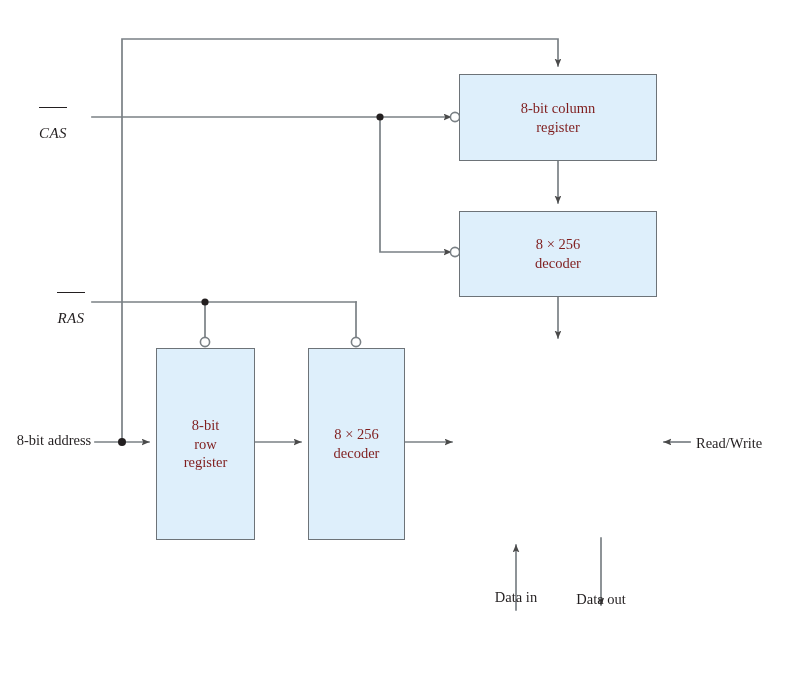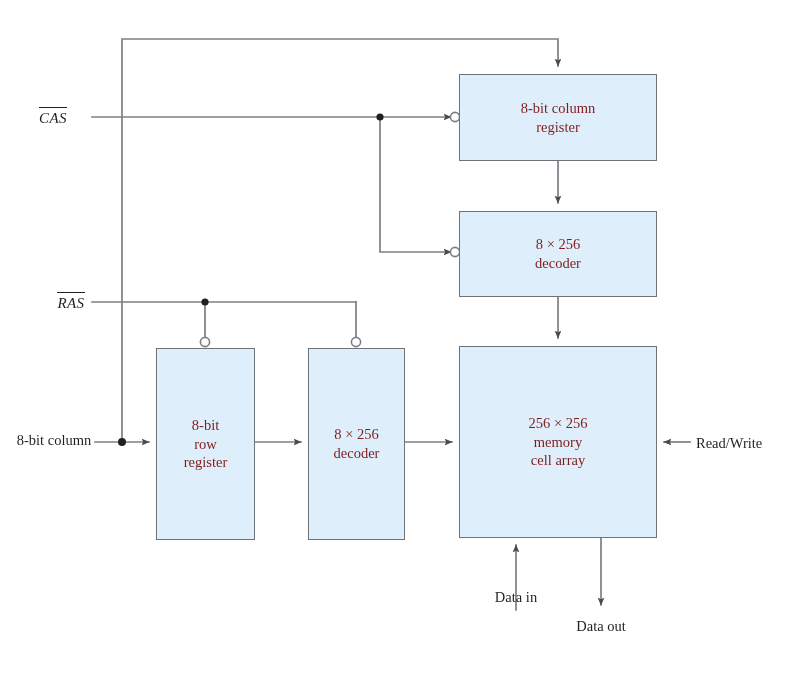--- a/index.html
+++ b/index.html
@@ -35,21 +35,21 @@
     white-space:nowrap;
   }
   .lbl.sig{
     font-style:italic;
     font-size:15px;
     letter-spacing:.4px;
   }
   .lbl.sig .ovl{
     display:inline-block;
     border-top:1.2px solid #231f20;
-    padding-top:1px;
+    padding-top:16px;
   }
   .lbl.right{text-align:right;}
 </style>
 </head>
 <body>
 
 <div id="root">
 
   <svg id="svg-layer" viewBox="0 0 787 673" xmlns="http://www.w3.org/2000/svg">
     <defs>
@@ -122,48 +122,41 @@
     </div>
   </div>
 
   <div class="blk" style="left:308px;top:348px;width:97px;height:192px;">
     <div>
       <span>8 × 256</span>
       <span>decoder</span>
     </div>
   </div>
 
-  <div class="blk" style="left:459px;top:346px;width:198px;height:192px;">
-    <div>
-      <span>256 × 256</span>
-      <span>memory</span>
-      <span>cell array</span>
-    </div>
-  </div>
 
   <div class="lbl sig" style="left:22px;top:107px;width:62px;">
     <span class="ovl">CAS</span>
   </div>
 
   <div class="lbl sig" style="left:40px;top:292px;width:62px;">
     <span class="ovl">RAS</span>
   </div>
 
   <div class="lbl" style="left:12px;top:431px;width:84px;">
     <span>8-bit</span>
-    <span>column</span>
+    <span>address</span>
   </div>
 
   <div class="lbl right" style="left:696px;top:434px;">
     <span>Read/Write</span>
   </div>
 
   <div class="lbl" style="left:478px;top:588px;width:76px;">
     <span>Data</span>
     <span>in</span>
   </div>
 
-  <div class="lbl" style="left:563px;top:617px;width:76px;">
+  <div class="lbl" style="left:563px;top:590px;width:76px;">
     <span>Data</span>
     <span>out</span>
   </div>
 
 </div>
 
 </body></html>

